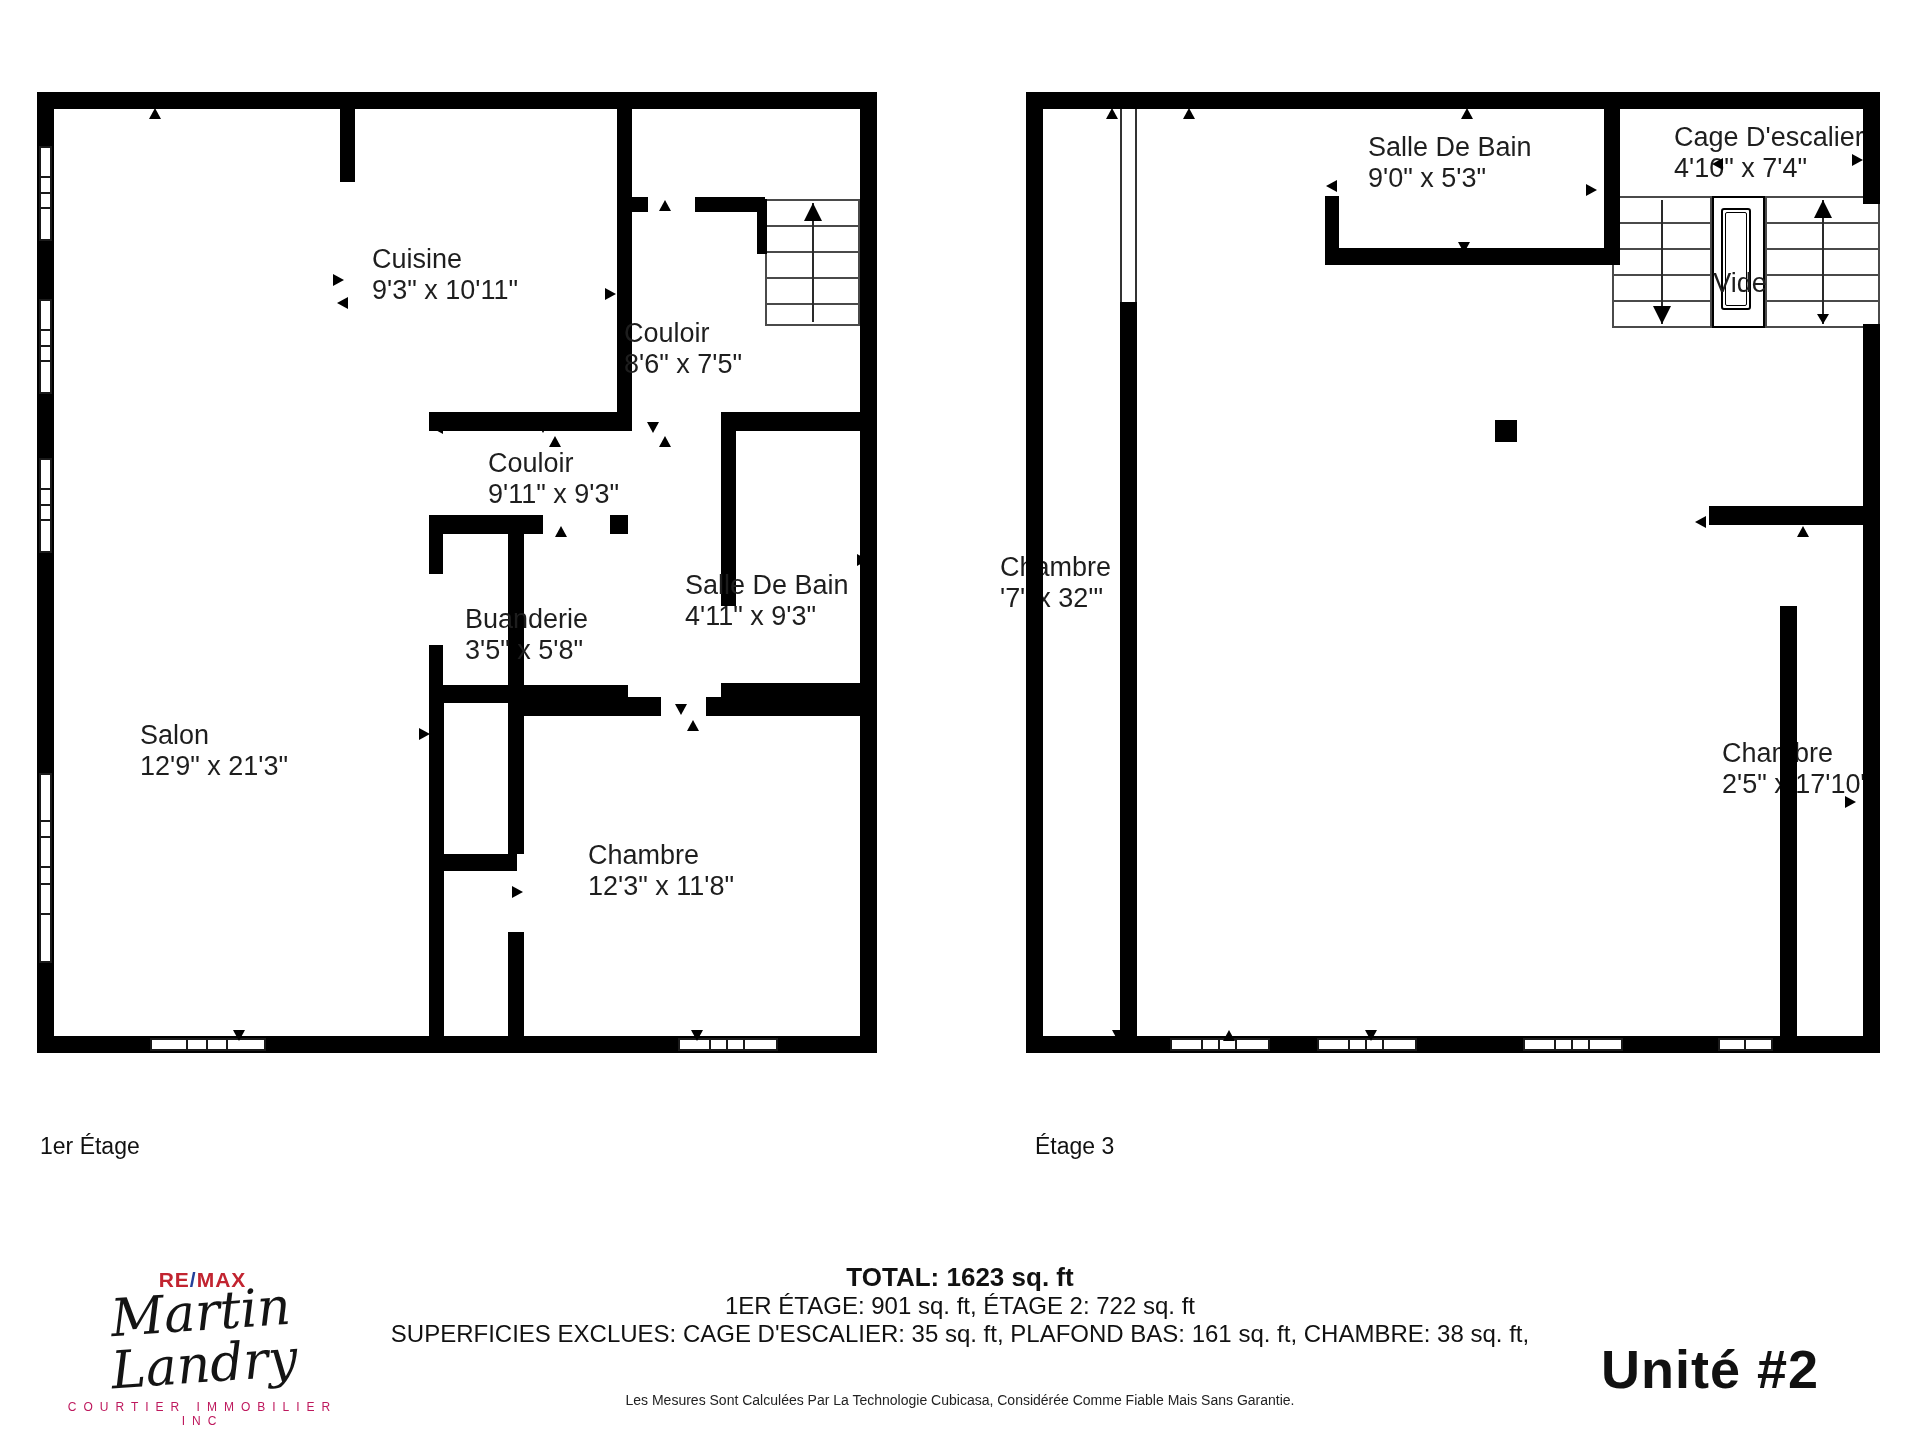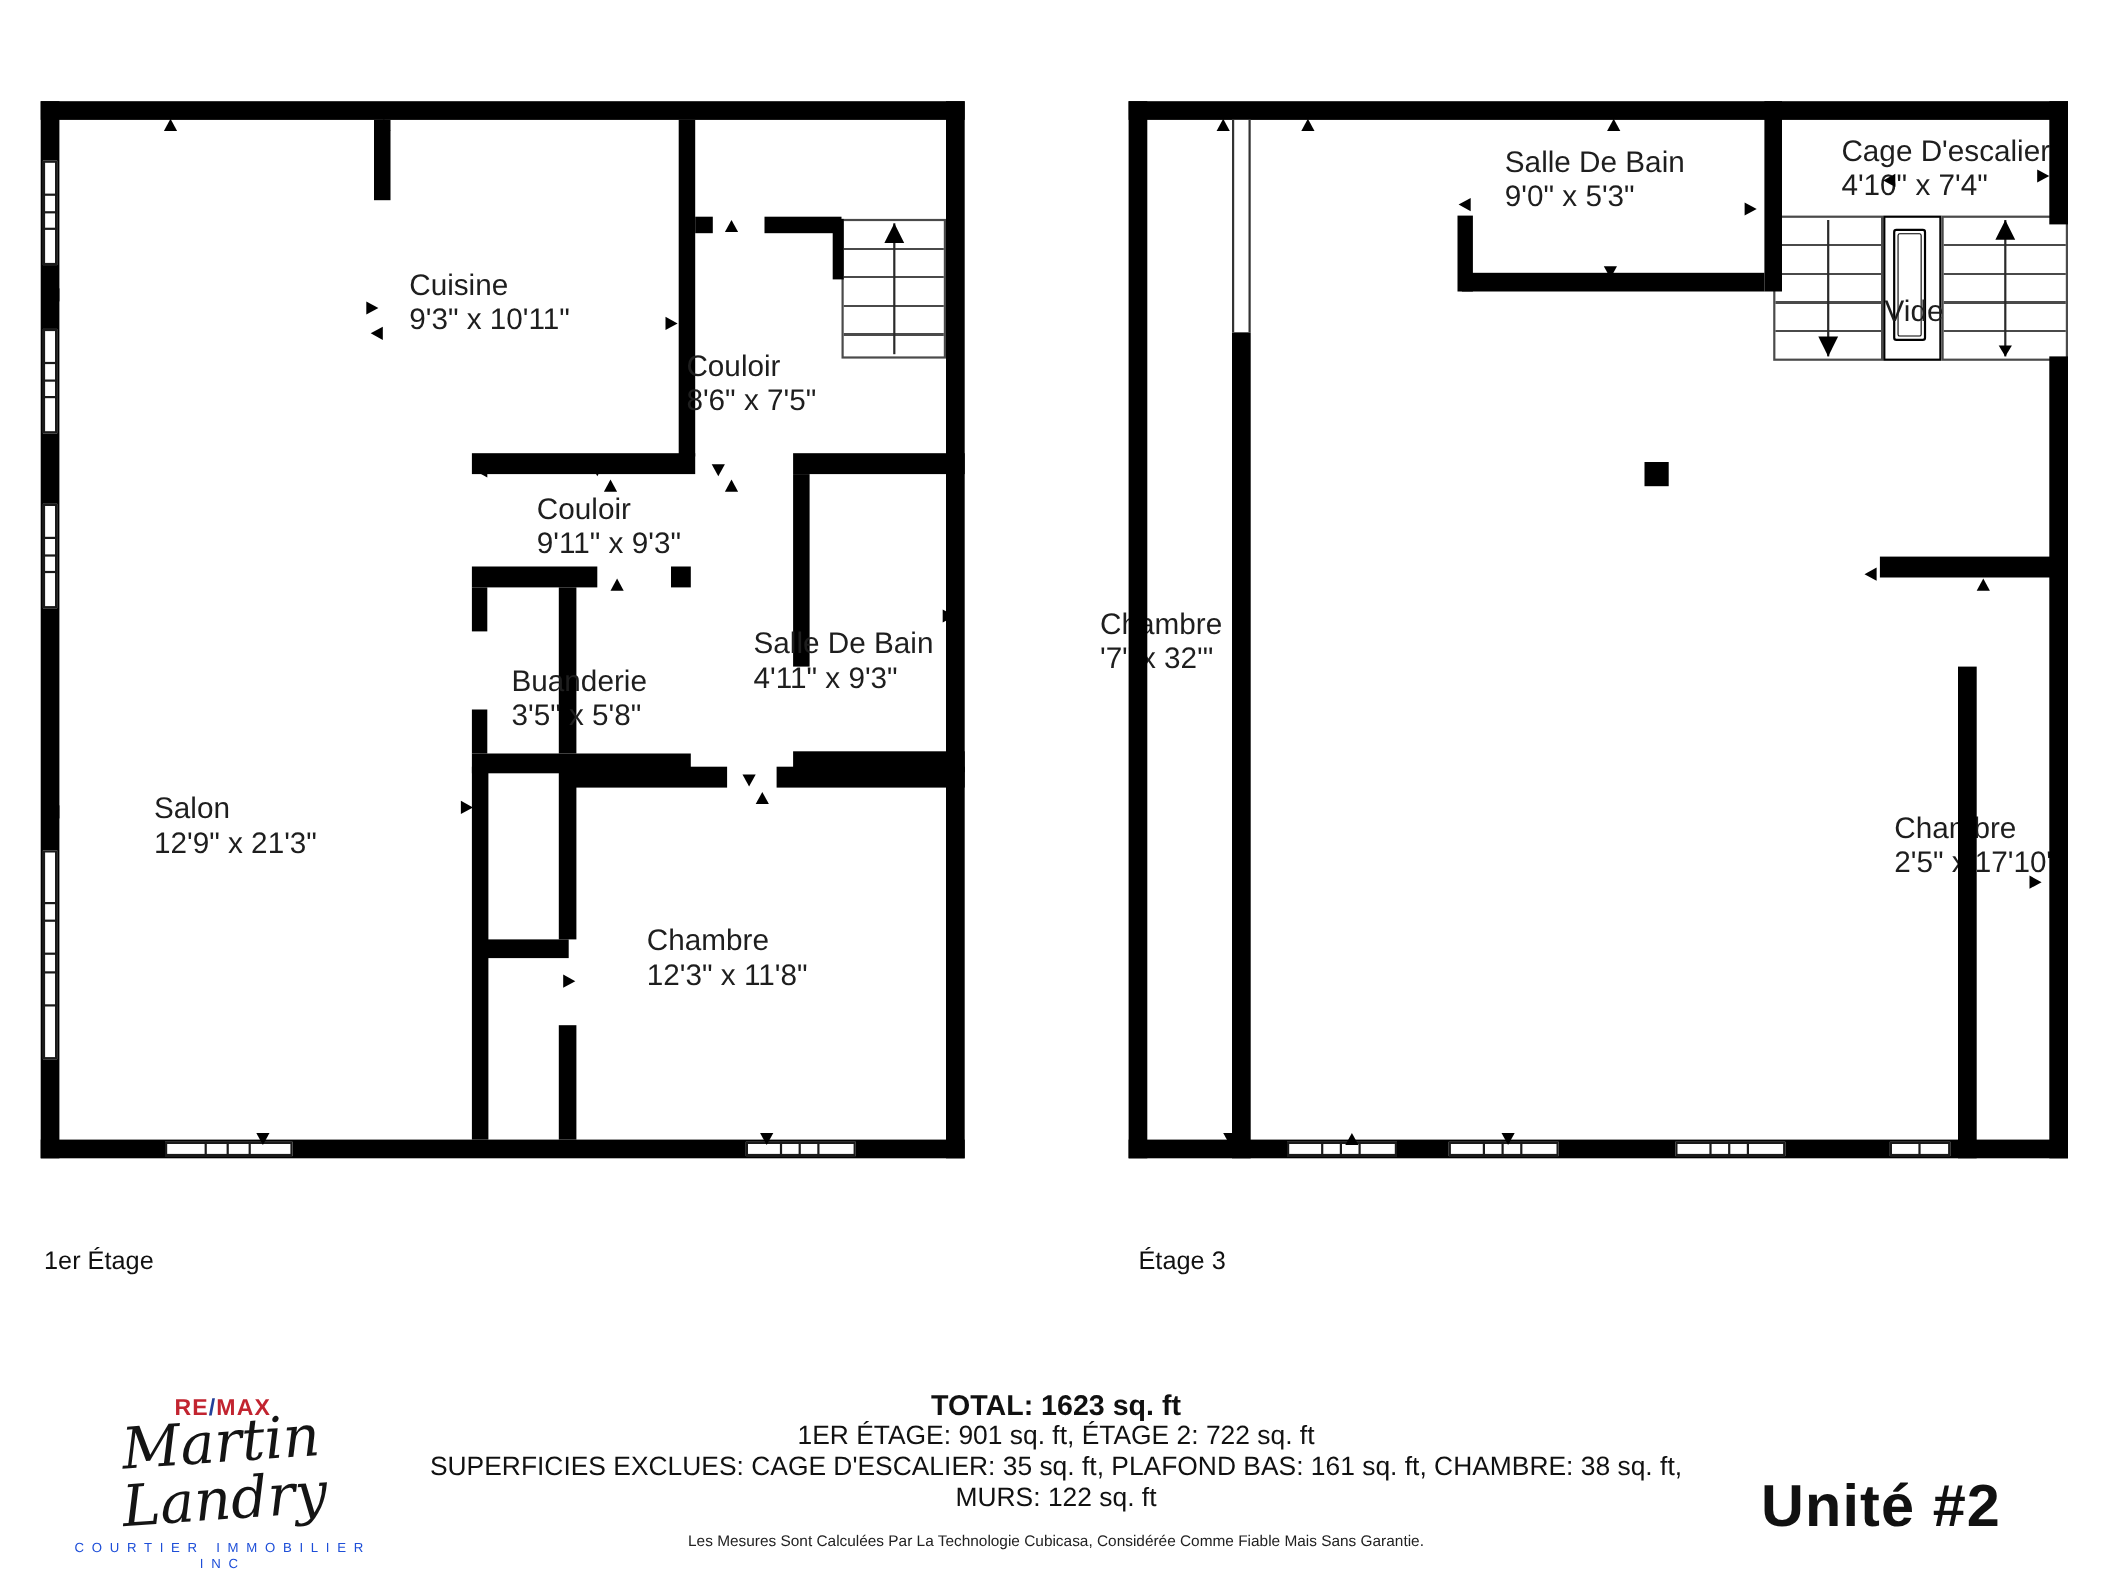--- a/index.html
+++ b/index.html
@@ -40,21 +40,21 @@
   .summary .t2{font-size:24px;line-height:28px;}
   .disclaimer{position:absolute;left:360px;top:1392px;width:1200px;text-align:center;font-size:14px;color:#222;}
   .unit{position:absolute;left:1545px;top:1338px;width:330px;text-align:center;
         font-size:54px;font-weight:800;letter-spacing:1px;color:#111;}
   .logo{position:absolute;left:60px;top:1268px;width:285px;text-align:center;}
   .logo .remax{font-size:21px;font-weight:bold;letter-spacing:1px;}
   .logo .re,.logo .max{color:#c22430;}
   .logo .slash{color:#23409a;}
   .logo .script{font-family:"DejaVu Serif",serif;font-style:italic;font-size:52px;line-height:52px;
                 transform:rotate(-4deg);margin-top:-6px;color:#141414;}
-  .logo .courtier{font-size:12px;letter-spacing:7px;margin-top:10px;color:#1d4ed8;}
+  .logo .courtier{font-size:12px;letter-spacing:7px;margin-top:10px;color:#be185d;}
 </style>
 </head>
 <body>
 
 <div class="plan" style="left:37px;top:92px;width:840px;height:961px;">
 
   <div class="w" style="left:0;top:0;width:840px;height:17px;"></div>
   <div class="w" style="left:0;top:0;width:17px;height:961px;"></div>
   <div class="w" style="left:823px;top:0;width:17px;height:961px;"></div>
   <div class="w" style="left:0;top:944px;width:840px;height:17px;"></div>
@@ -269,17 +269,16 @@
 <div class="logo">
   <div class="remax"><span class="re">RE</span><span class="slash">/</span><span class="max">MAX</span></div>
   <div class="script">Martin Landry</div>
   <div class="courtier">COURTIER IMMOBILIER INC</div>
 </div>
 
 <div class="summary">
   <div class="t1">TOTAL: 1623 sq. ft</div>
   <div class="t2">1ER ÉTAGE: 901 sq. ft, ÉTAGE 2: 722 sq. ft</div>
   <div class="t2">SUPERFICIES EXCLUES: CAGE D'ESCALIER: 35 sq. ft, PLAFOND BAS: 161 sq. ft, CHAMBRE: 38 sq. ft,</div>
-  <div class="t2">MURS: 122 sq. ft</div>
 </div>
 <div class="disclaimer">Les Mesures Sont Calculées Par La Technologie Cubicasa, Considérée Comme Fiable Mais Sans Garantie.</div>
 
 <div class="unit">Unité #2</div>
 
 </body></html>

